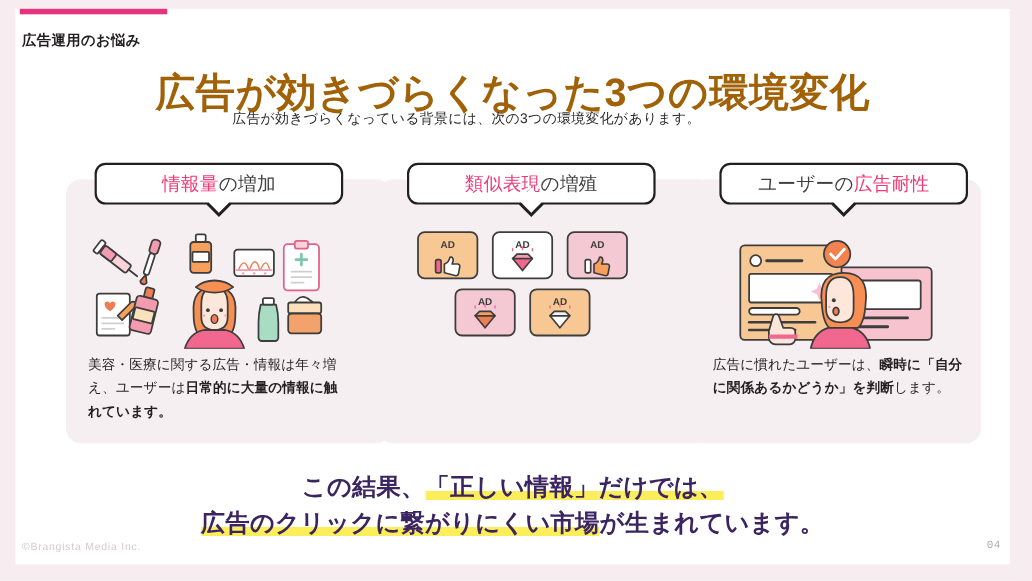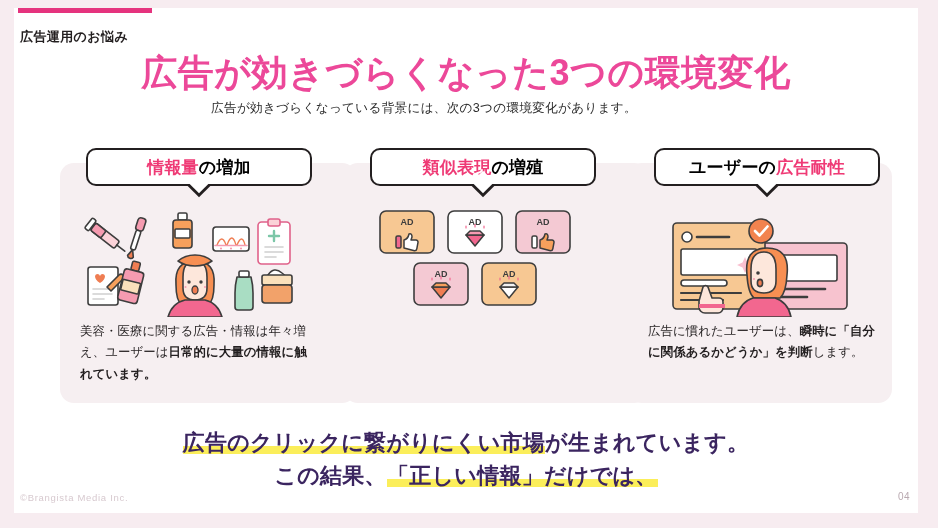--- a/index.html
+++ b/index.html
@@ -18,22 +18,22 @@
     position:absolute;left:4px;top:0px;width:134px;height:5px;
     background:#e5337e;
   }
   
   .eyebrow{
     position:absolute;left:6px;top:20px;
     font-size:13px;font-weight:bold;color:#231f20;letter-spacing:.4px;
   }
   
   .title{
-    position:absolute;left:0;top:44px;width:904px;text-align:center;
-    font-size:36px;font-weight:bold;color:#ec4899;letter-spacing:.5px;
+    position:absolute;left:0;top:55px;width:904px;text-align:center;
+    font-size:36px;font-weight:bold;color:#a16207;letter-spacing:.5px;
     line-height:1.15;
   }
   .subtitle{
     position:absolute;left:0;top:92px;width:820px;text-align:center;
     font-size:12.6px;color:#2b2b2b;letter-spacing:.3px;
   }
   
   .card{
     position:absolute;top:155px;width:264px;height:240px;
     background:#f6eff1;border-radius:14px;
@@ -41,33 +41,33 @@
   #card0{left:46px;padding-left:32px;}
   #card1{left:330px;padding-left:40px;}
   #card2{left:614px;}
 
   
   .bubble{
     position:absolute;top:140px;height:38px;
     background:#ffffff;border:2.2px solid #231f20;border-radius:10px;
     display:flex;align-items:center;justify-content:center;
     box-sizing:border-box;
-    font-size:17px;font-weight:bold;letter-spacing:.2px;
+    font-size:17px;font-weight:normal;letter-spacing:.2px;
   }
   #bub0{left:72px;width:226px;}
   #bub1{left:356px;width:226px;}
   #bub2{left:640px;width:226px;}
   .bubble .tail,.bubble .tail-in{
     position:absolute;left:50%;width:16px;height:16px;
     transform:translateX(-50%) rotate(45deg);
   }
   .bubble .tail{bottom:-10px;background:#231f20;}
   .bubble .tail-in{bottom:-6px;background:#ffffff;}
   .pink{color:#ef3a75;}
-  .dark{color:#000000;text-align:right;}
+  .dark{color:#404040;text-align:right;}
 
   
   .illus{position:absolute;left:0;top:42px;width:264px;height:118px;}
   .illus svg{display:block;margin:0 auto;}
 
   
   .body-copy{
     position:absolute;left:20px;top:158px;width:228px;
     font-size:12.4px;line-height:1.72;color:#231f20;letter-spacing:.1px;
   }
@@ -82,21 +82,21 @@
   .hl{
     background:linear-gradient(transparent 64%, #fbee5a 64%, #fbee5a 97%, transparent 97%);
   }
   
   .copyright{
     position:absolute;left:6px;top:484px;
     font-size:9.5px;color:#d7c9cf;letter-spacing:.7px;
   }
   .pagenum{
     position:absolute;right:8px;top:483px;
-    font-size:10px;color:#b9a9b0;letter-spacing:.5px;
+    font-size:10px;color:#b9a9b0;letter-spacing:.5px;font-family:Liberation Mono, monospace;
   }
 </style>
 </head>
 <body>
 
 <div id="slide">
 
   <div class="accent-bar"></div>
 
   <div class="eyebrow">広告運用のお悩み</div>
@@ -313,20 +313,20 @@
     </div>
   </div>
   <div class="bubble" id="bub2">
     <span class="dark">ユーザーの</span>
       <span class="pink">広告耐性</span>
     <span class="tail"></span>
     <span class="tail-in"></span>
   </div>
 
   <div class="concl">
+    <div><span>この結果、</span><span class="hl">「正しい情報」</span><span class="hl">だけでは、</span></div>
     <div><span class="hl">広告のクリックに繋がりにくい市場</span><span>が生まれています。</span></div>
-    <div><span>この結果、</span><span class="hl">「正しい情報」</span><span class="hl">だけでは、</span></div>
   </div>
 
   <div class="copyright">©Brangista Media Inc.</div>
   <div class="pagenum">04</div>
 
 </div>
 
 </body></html>

